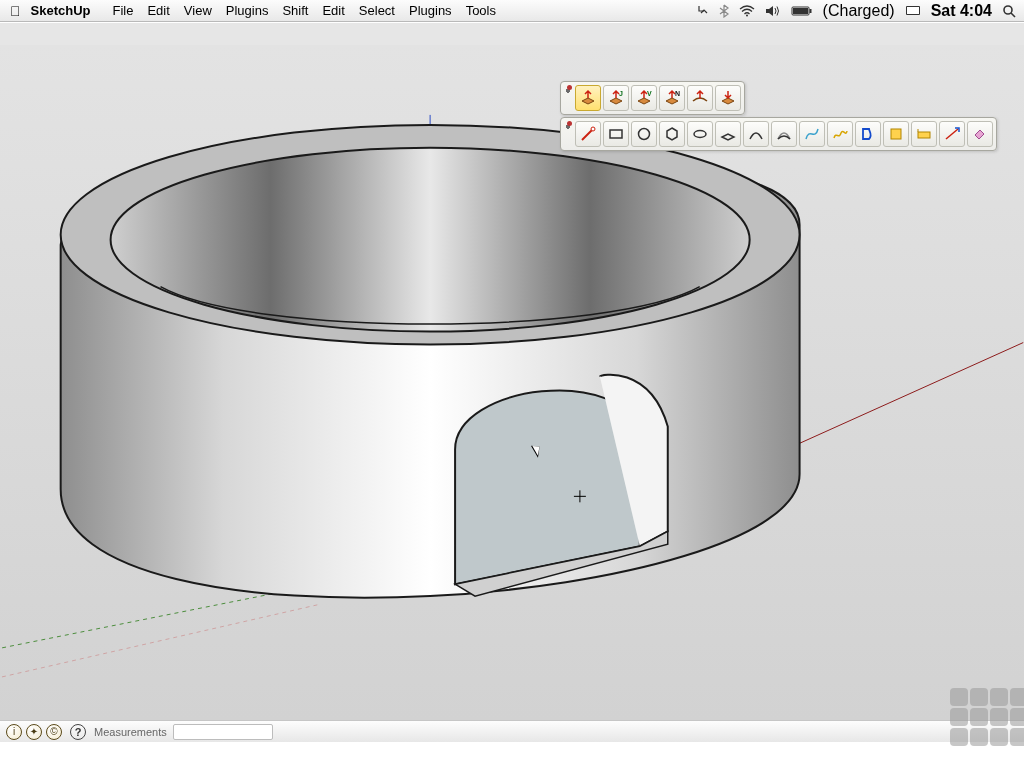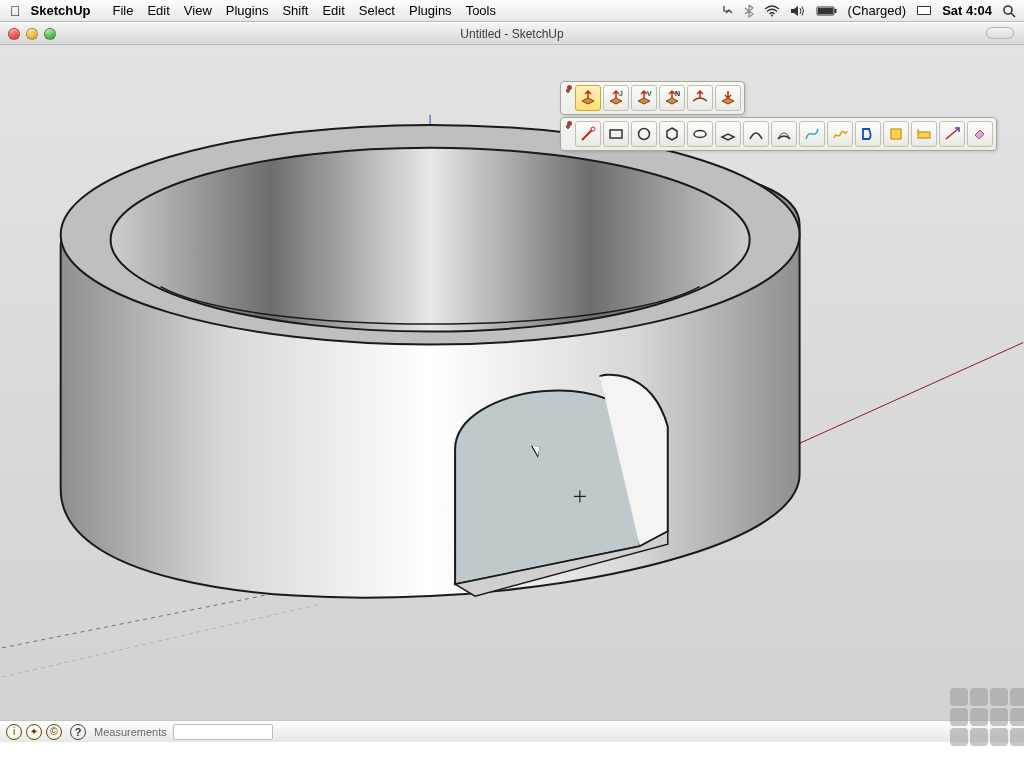--- a/index.html
+++ b/index.html
@@ -11,21 +11,21 @@
   background: linear-gradient(#fcfcfc, #e8e8e8);
   border-bottom: 1px solid #b9b9b9;
   display: flex; align-items: center;
   font-size: 13px; color: #000;
   padding: 0 8px 0 10px;
 }
 .menubar .apple { font-size: 14px; margin-right: 10px; }
 .menubar .app { font-weight: bold; margin-right: 22px; }
 .menubar .mitem { margin-right: 14px; cursor: default; }
 .menubar .spacer { flex: 1; }
-.menubar .status { margin-left: 10px; font-size: 13px; display: inline-flex; align-items: center; }
+.menubar .status { margin-left: 10px; font-size: 16px; display: inline-flex; align-items: center; }
 .menubar .clock { font-weight: 600; }
 
 
 .window {
   position: relative;
   width: 1024px; height: 720px;
   background: #e6e6e6;
   border-top: 1px solid #fff;
 }
 .titlebar {
@@ -189,29 +189,20 @@
   <span class="status">
     <svg width="14" height="14" viewBox="0 0 14 14">
         <circle cx="6" cy="6" r="4" fill="none" stroke="#333" stroke-width="1.6"></circle>
         <line x1="9" y1="9" x2="13" y2="13" stroke="#333" stroke-width="1.6"></line>
       </svg>
   </span>
 </div>
 
 <div class="window">
 
-  <div class="titlebar">
-    <div class="traffic">
-      <div class="tlight tl-red"></div>
-      <div class="tlight tl-yellow"></div>
-      <div class="tlight tl-green"></div>
-    </div>
-    <div class="title">Untitled - SketchUp</div>
-    <div class="proxy"></div>
-  </div>
 
   <div class="viewport">
     <svg viewBox="0 0 1024 676">
 
       <line x1="620" y1="480" x2="1024" y2="298" stroke="#8d1b1b" stroke-width="1"></line>
       <line x1="-30" y1="640" x2="320" y2="560" stroke="#cfa4a4" stroke-width="1" stroke-dasharray="4 4"></line>
       <line x1="-30" y1="610" x2="320" y2="540" stroke="#4b8d3c" stroke-width="1" stroke-dasharray="4 4"></line>
       <line x1="430" y1="70" x2="430" y2="210" stroke="#2c4cc4" stroke-width="1"></line>
 
       <defs>

